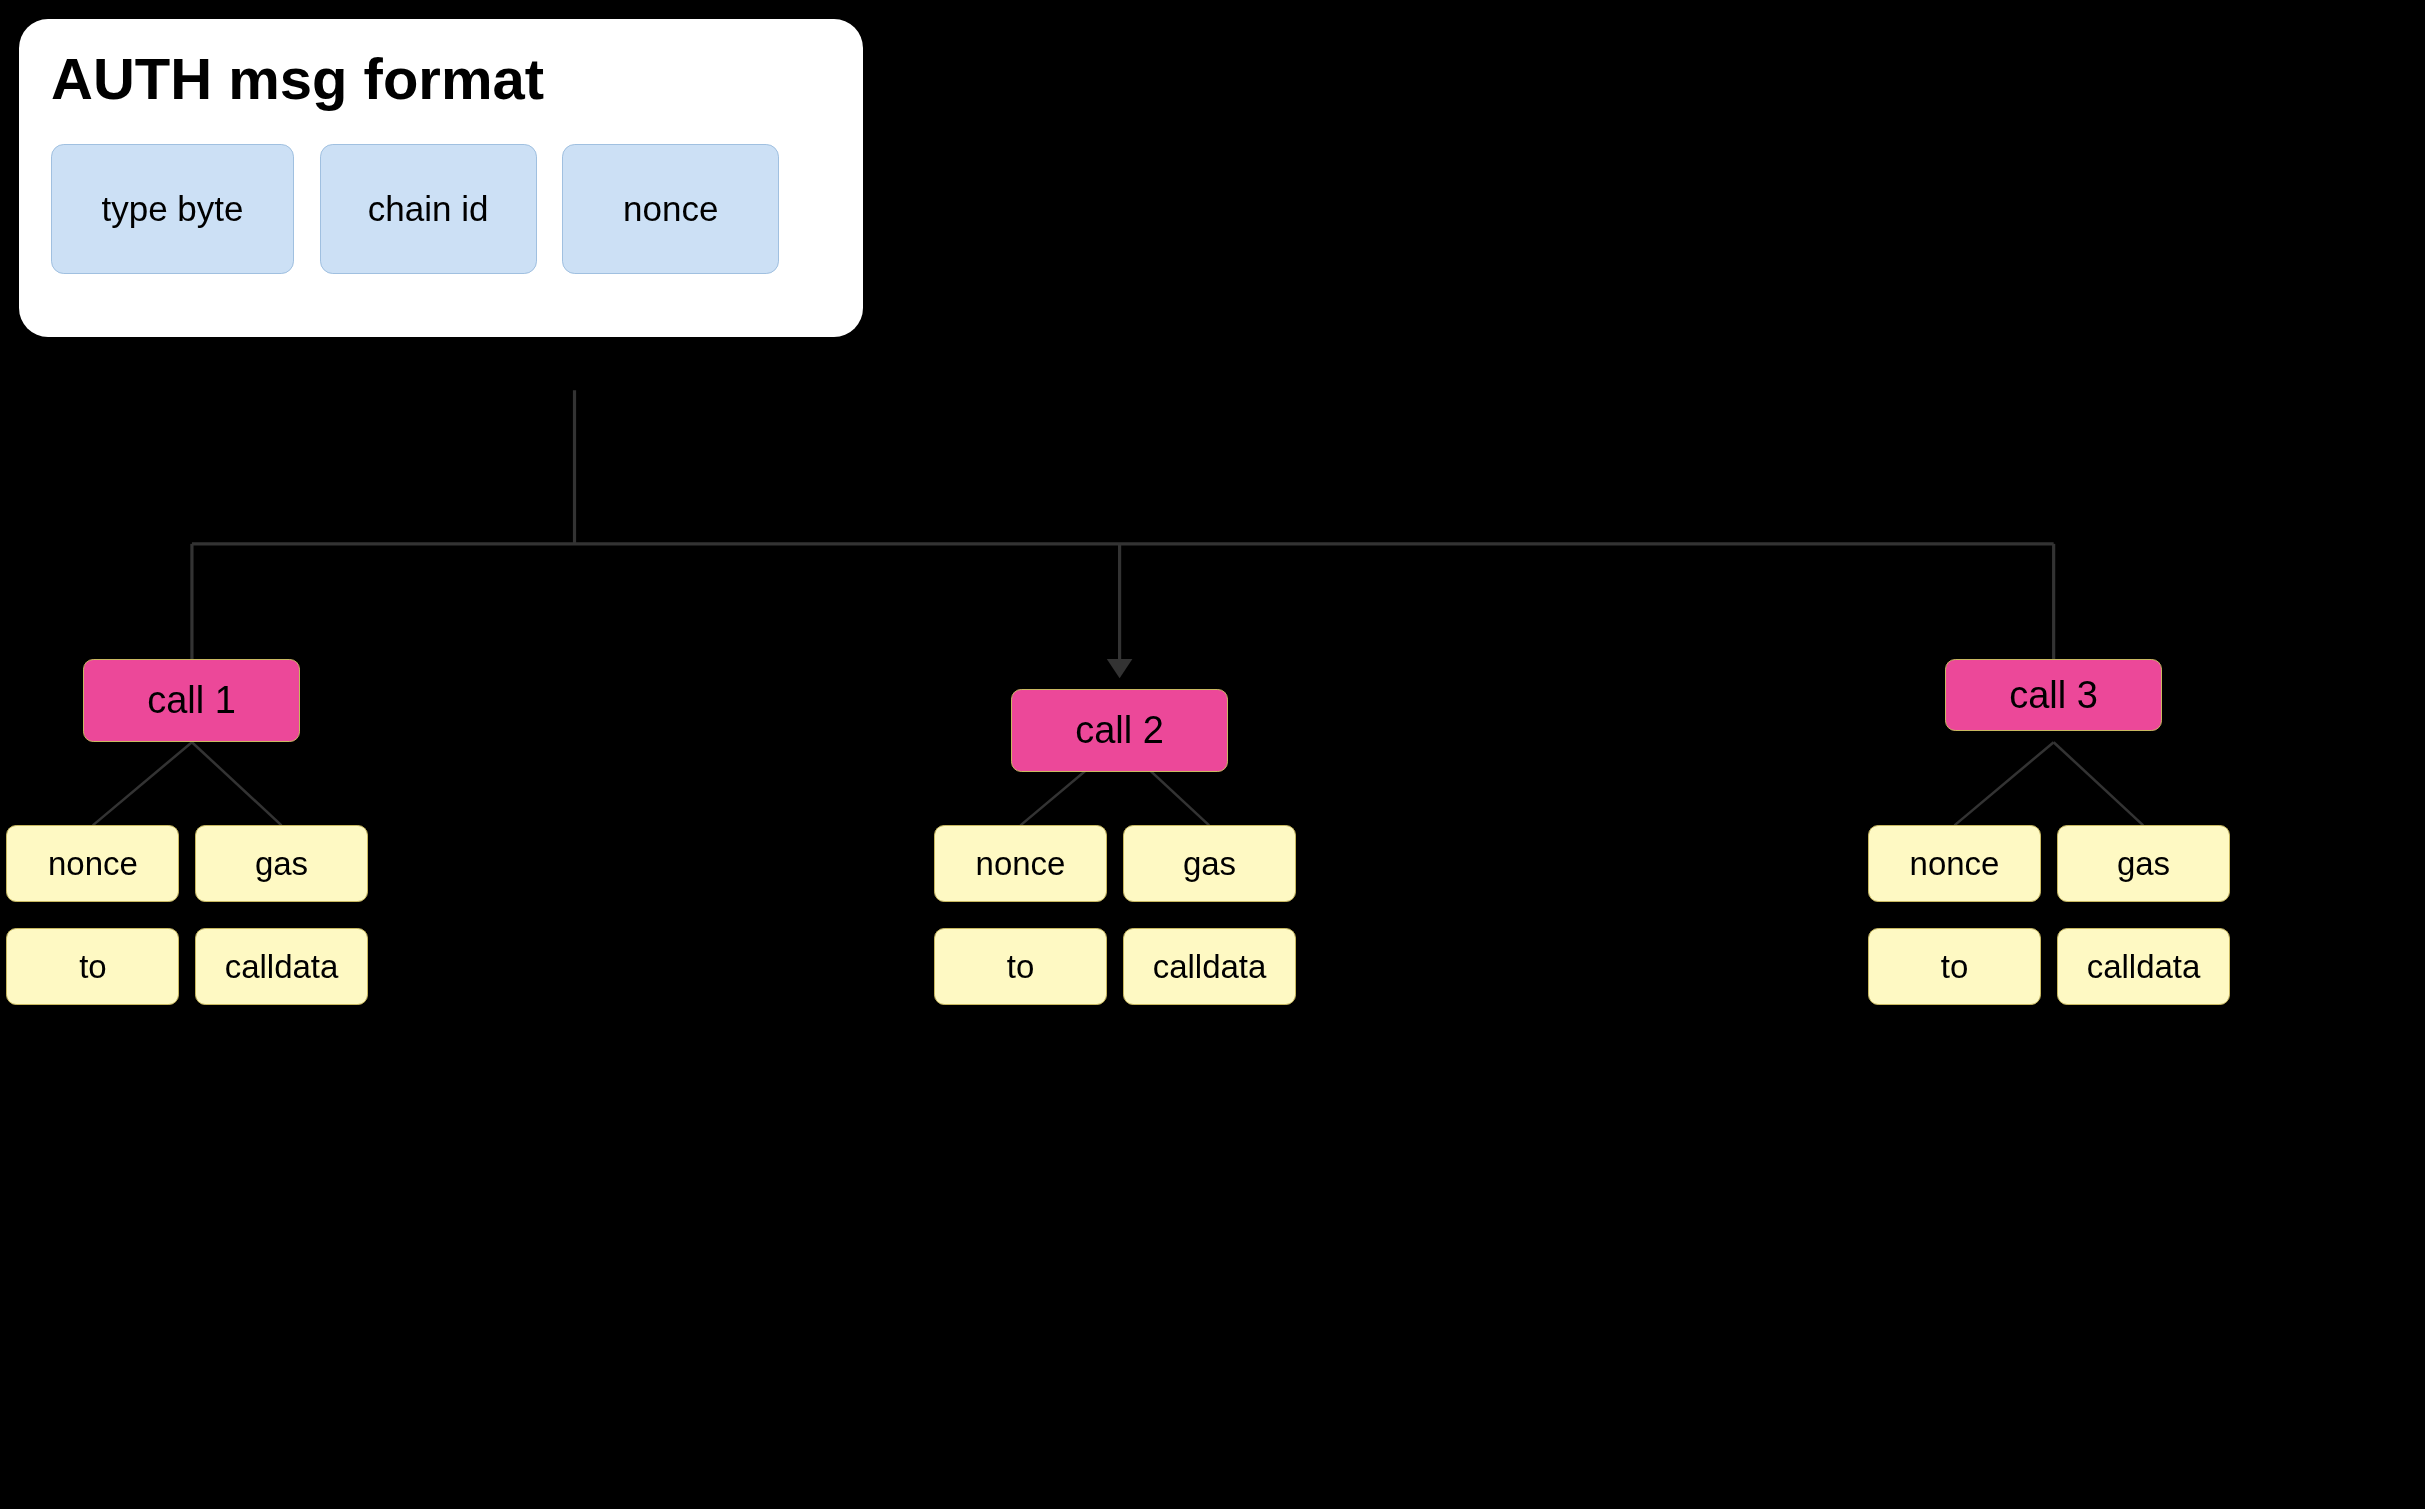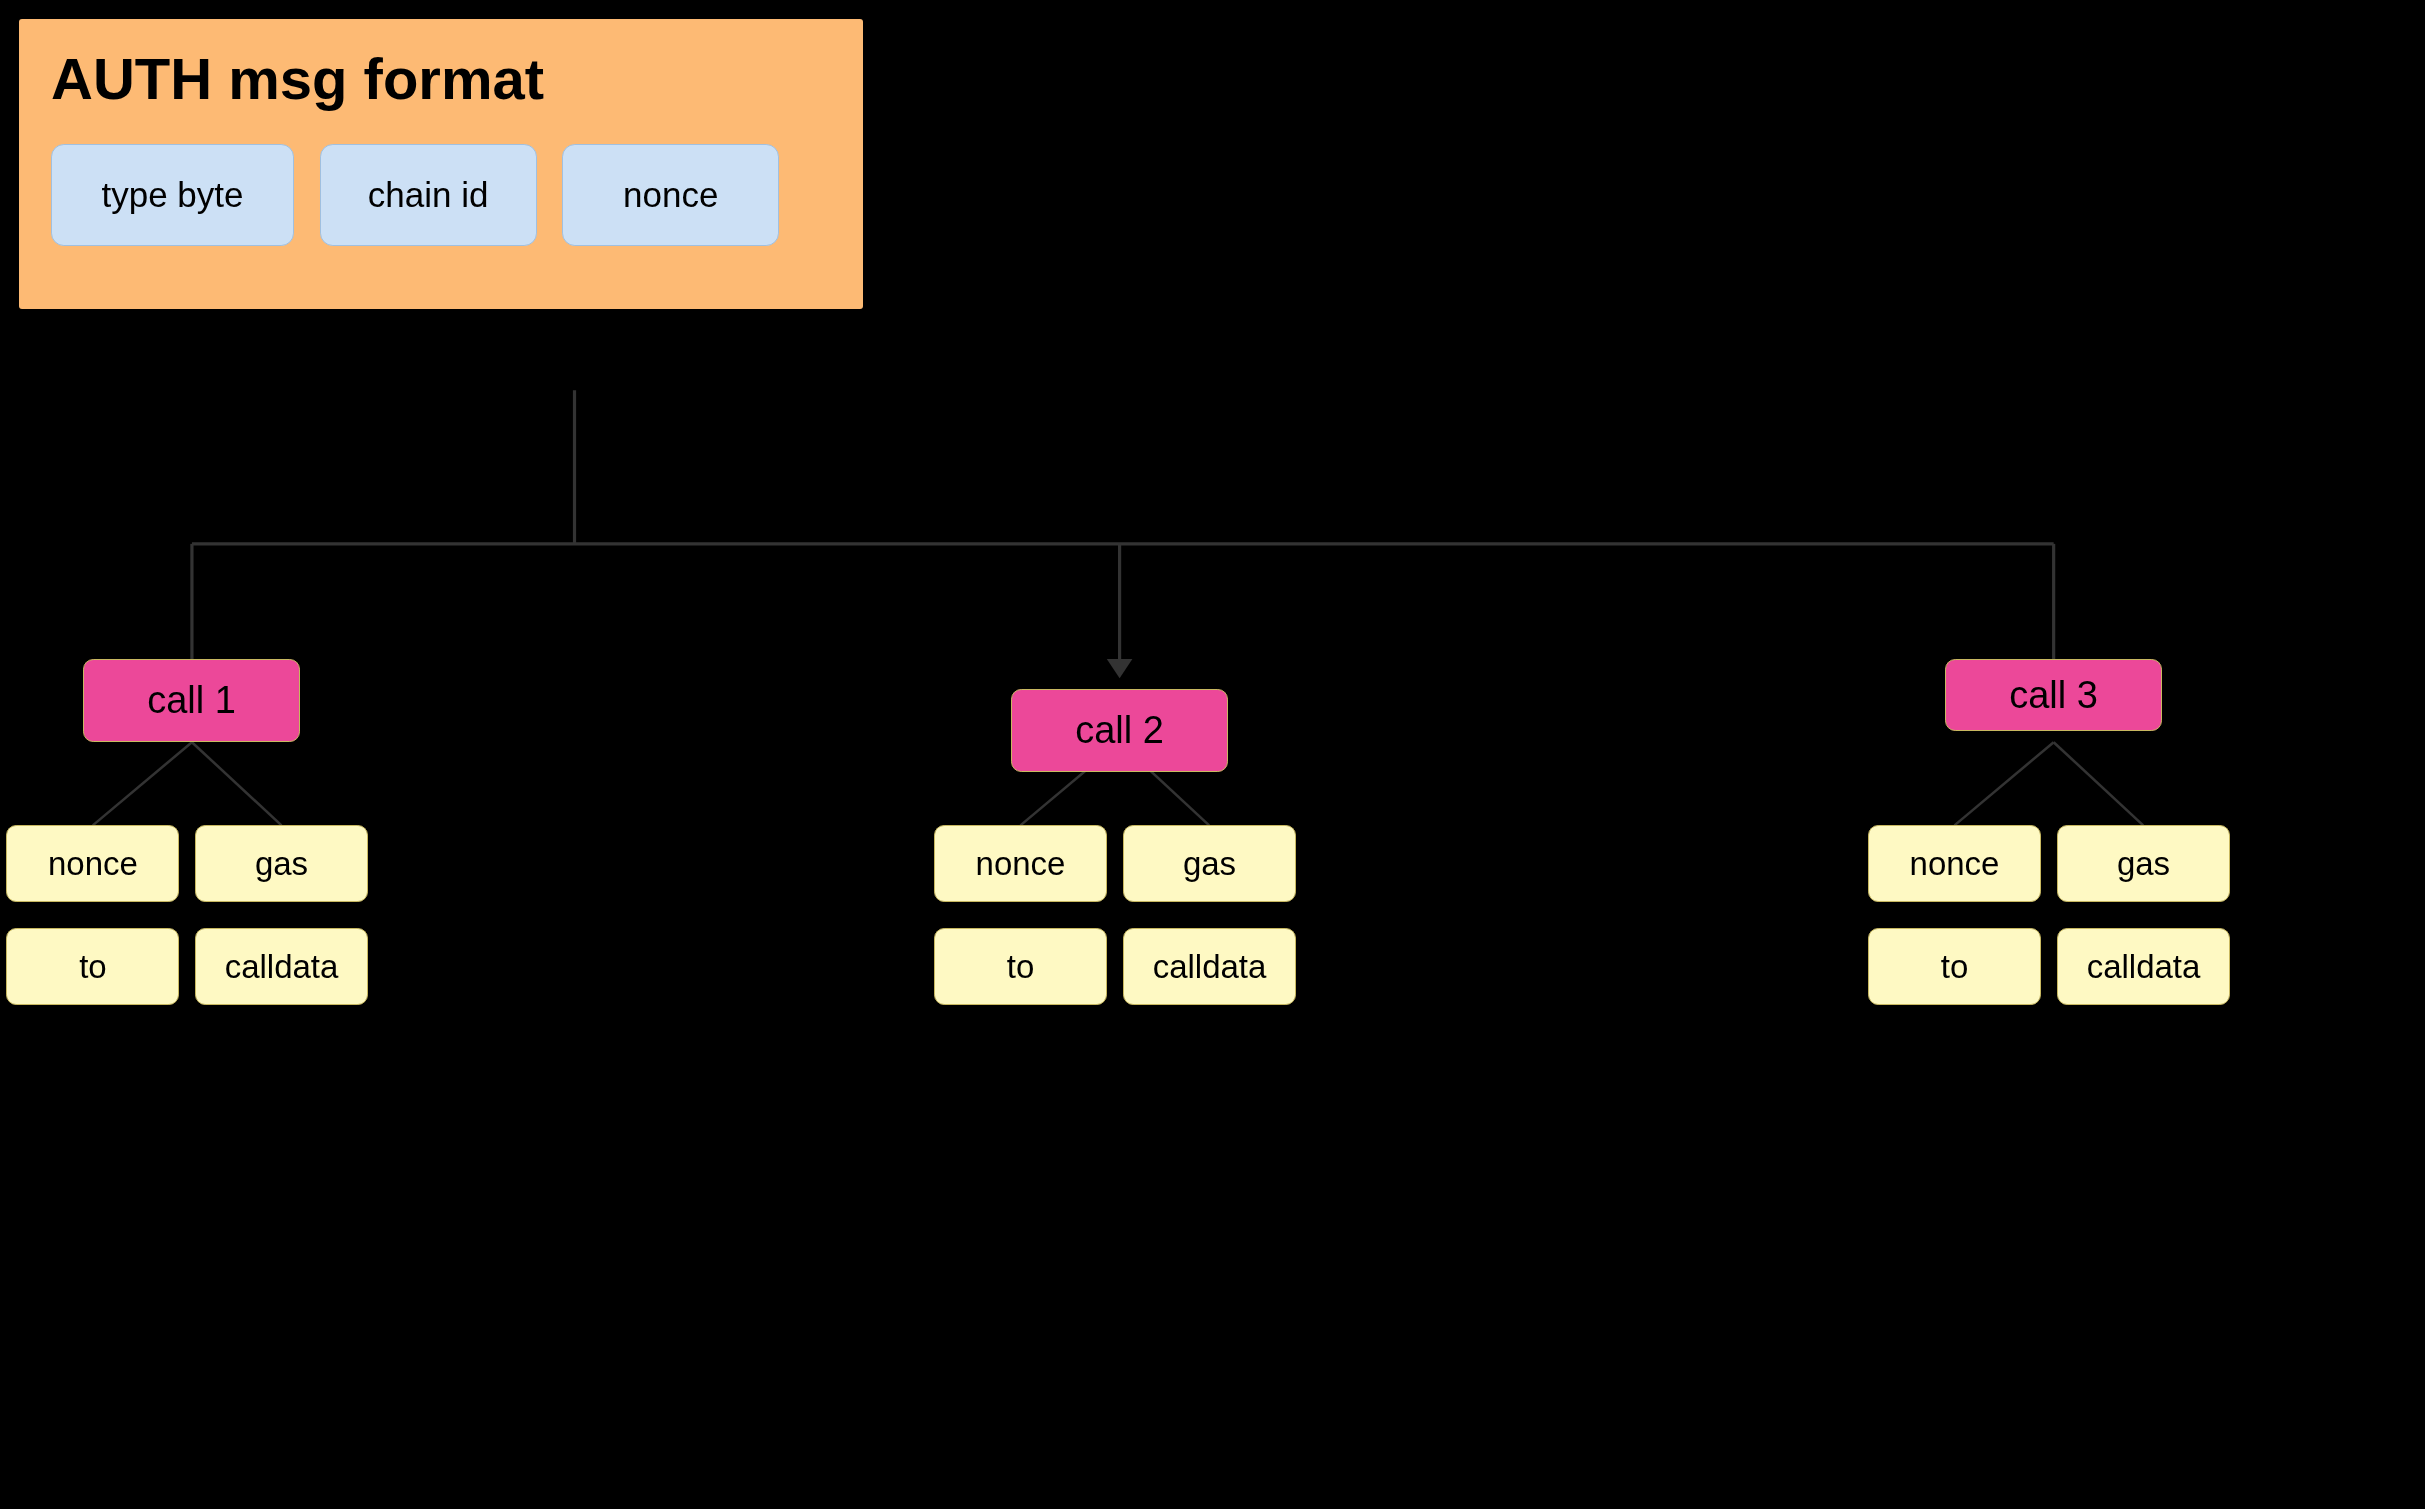--- a/index.html
+++ b/index.html
@@ -12,22 +12,22 @@
       position: relative;
       overflow: hidden;
     }
 
     
     .auth-box {
       position: absolute;
       top: 19px;
       left: 19px;
       width: 844px;
-      background: #fdba74;
-      border-radius: 3px;
+      background: #ffffff;
+      border-radius: 29px;
       padding: 25.6px 32px 38px 32px;
     }
 
     .auth-title {
       font-size: 58px;
       font-weight: bold;
       color: #000;
       margin-bottom: 32px;
     }
 
@@ -39,21 +39,21 @@
 
     .auth-cell-blue {
       background: #cce0f5;
       border: 1.3px solid #a0c0e0;
       border-radius: 12.8px;
       display: flex;
       align-items: center;
       justify-content: center;
       font-size: 35px;
       color: #000;
-      height: 102px;
+      height: 130px;
     }
 
     .auth-cell-green {
       background: #d4edda;
       border: 1.3px solid #a0c8a0;
       border-radius: 12.8px;
       display: flex;
       align-items: center;
       justify-content: center;
       font-size: 35px;

